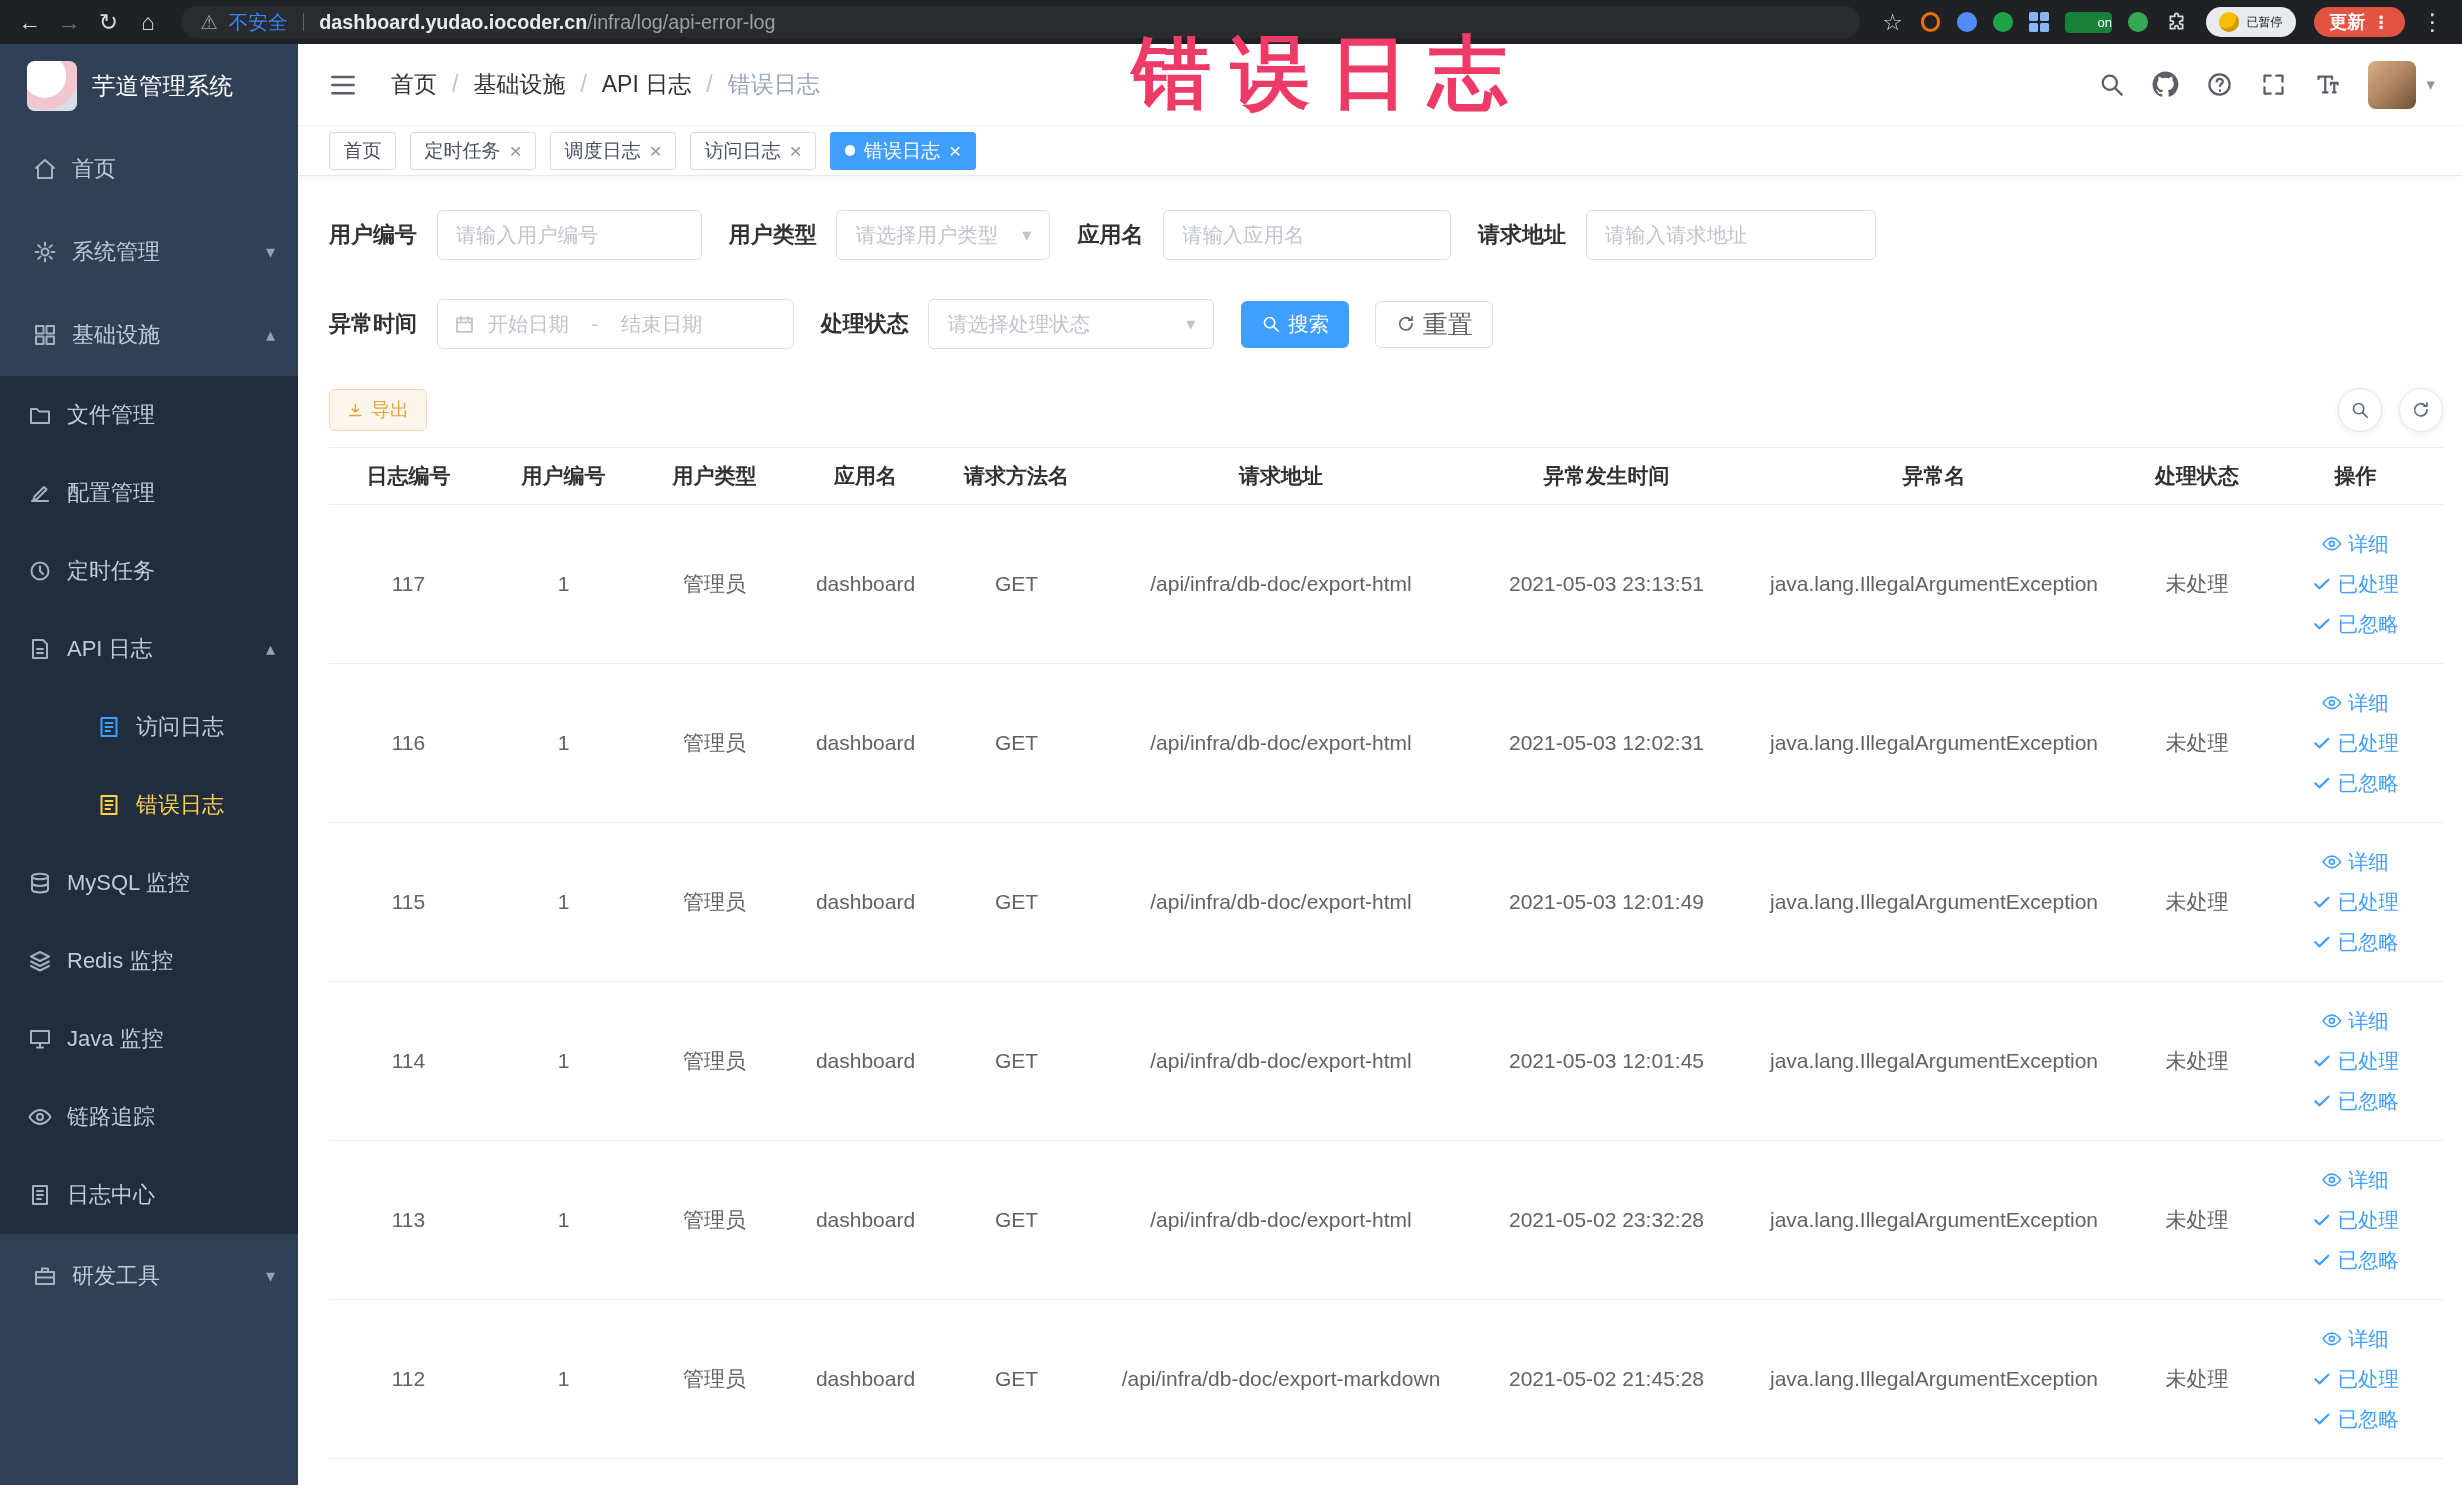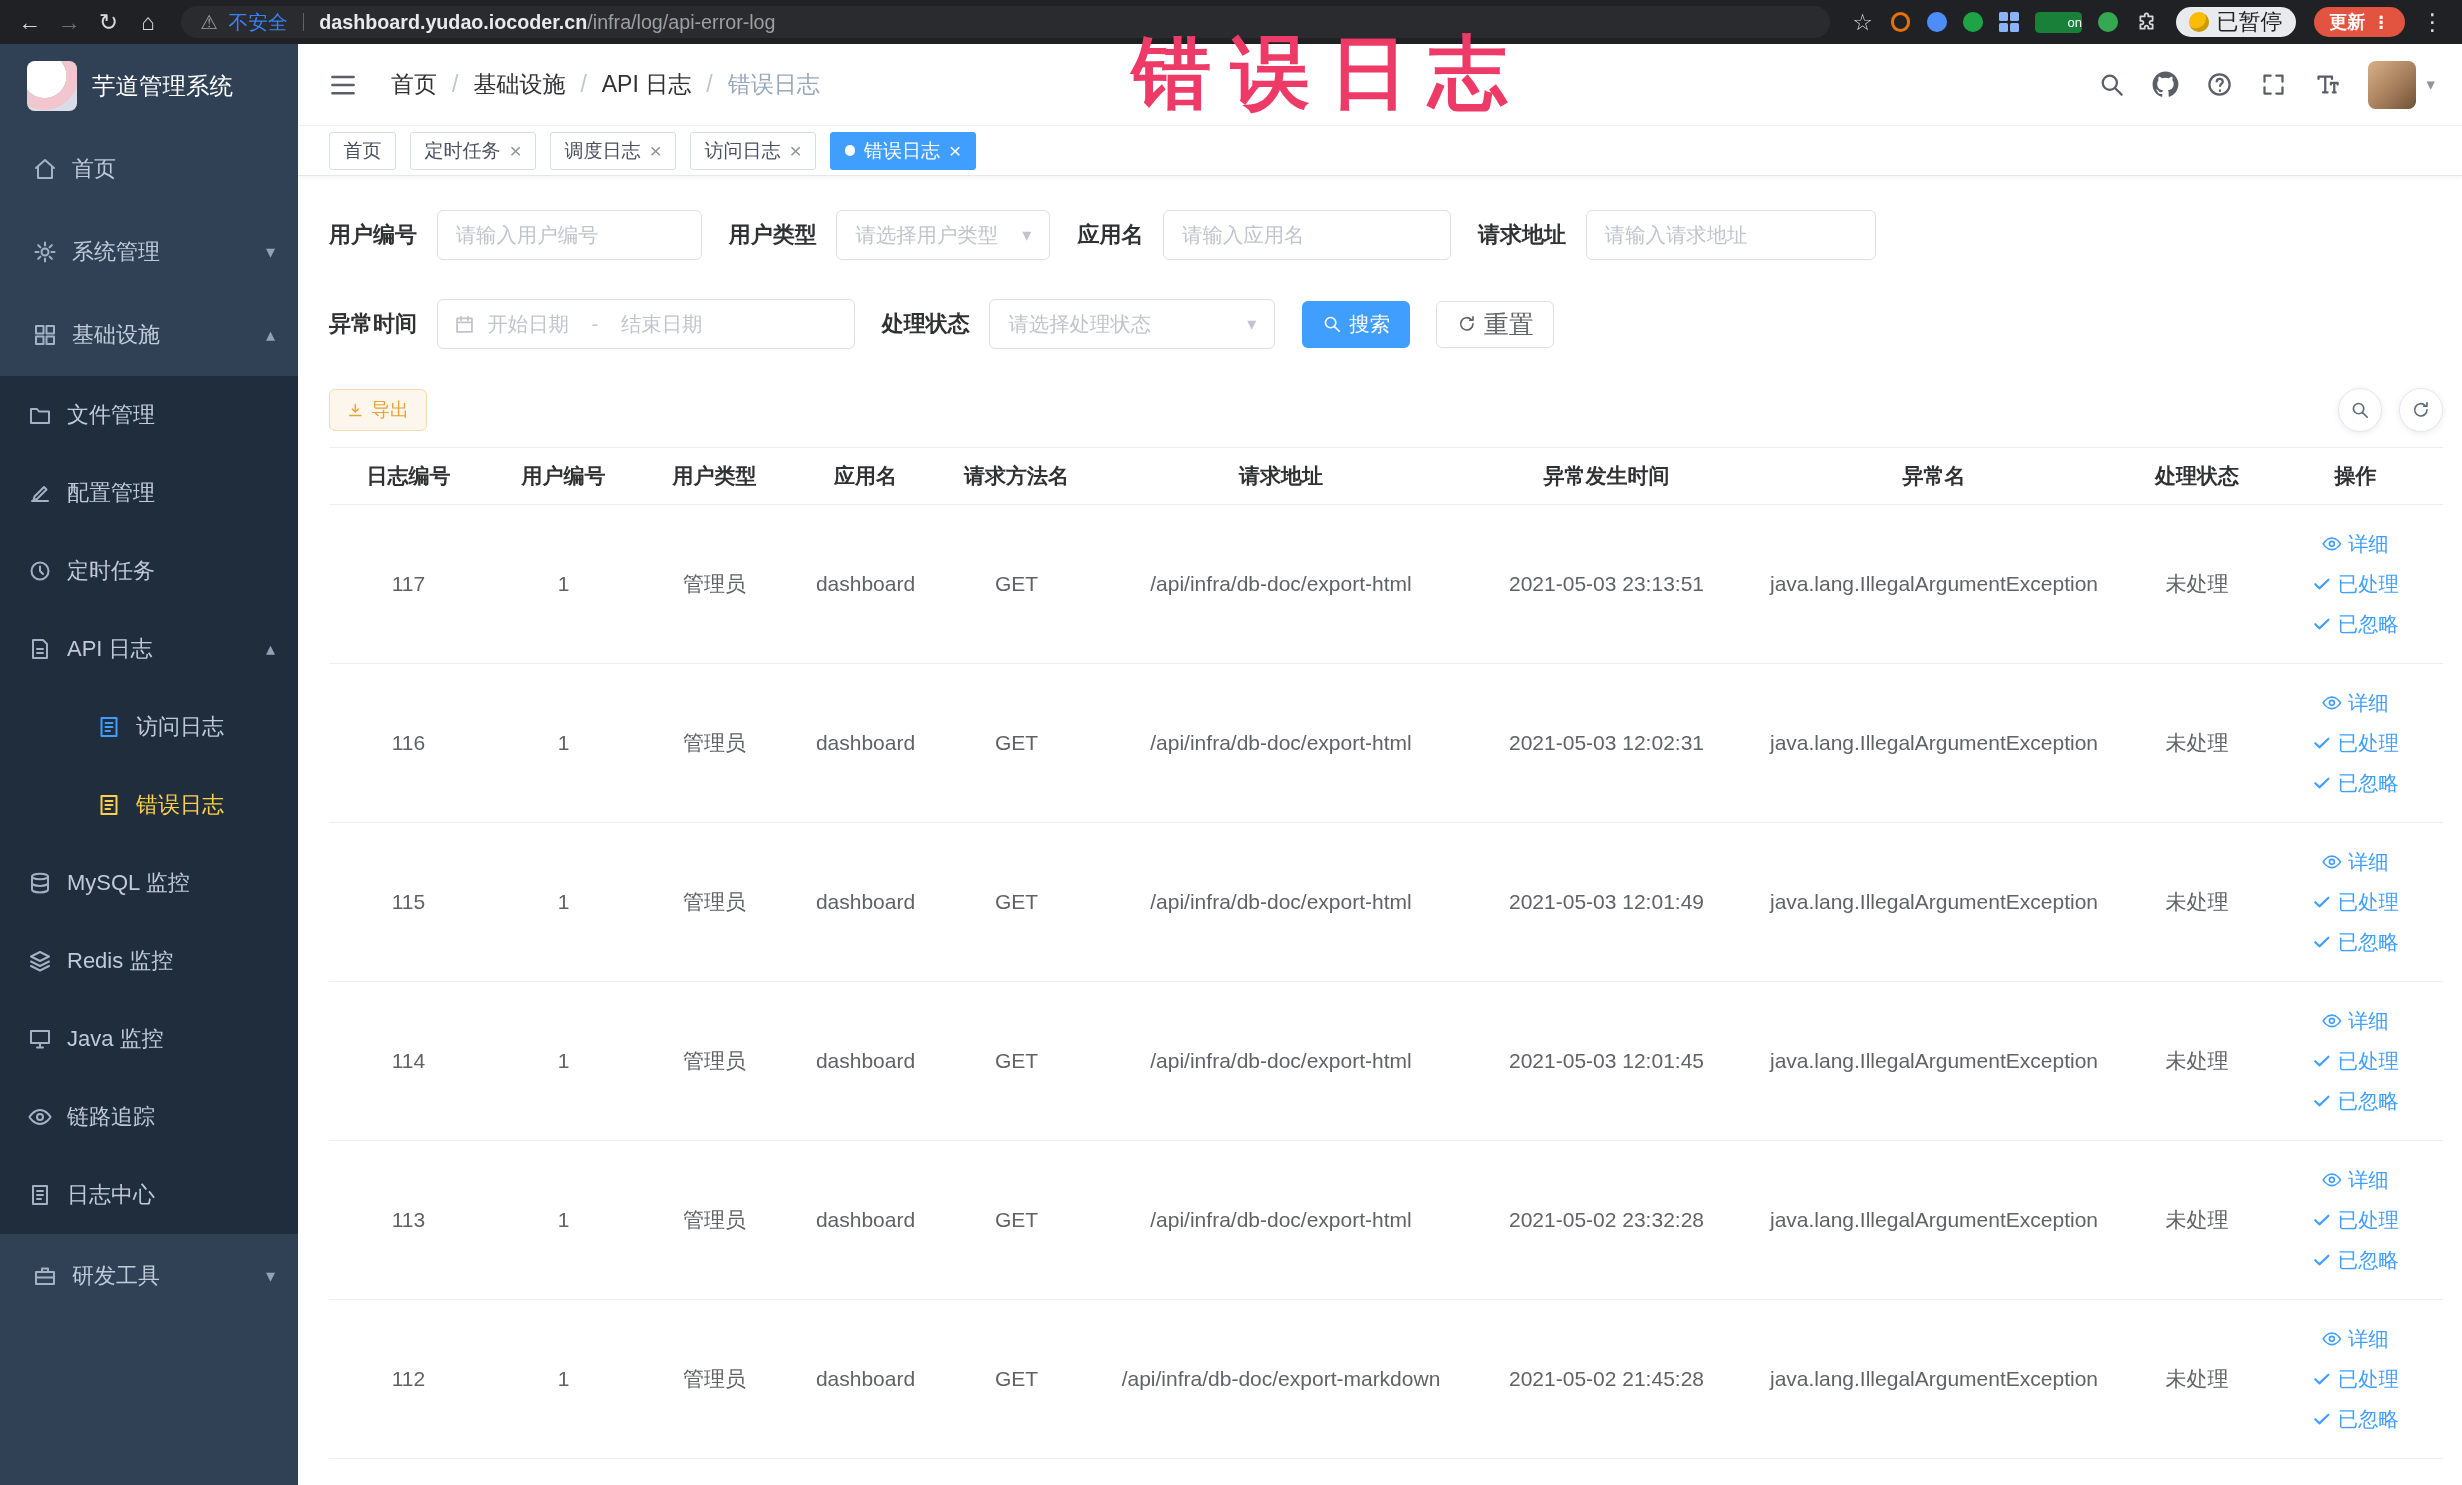--- a/index.html
+++ b/index.html
@@ -20,21 +20,21 @@
 .host{color:#e8eaed;font-weight:700;}
 .path{color:#9aa0a6;}
 .ext-dot{width:19.7px;height:19.7px;border-radius:50%;flex:0 0 auto;margin:0 6px;cursor:pointer;}
 .ext-dot.orange{border:3.8px solid #e8710a;background:transparent;}
 .ext-dot.blue{background:#4e8cf9;}
 .ext-dot.teal{background:#1ea446;}
 .ext-dot.green2{background:#34a853;}
 .ext-grid{width:19.7px;height:19.7px;display:grid;grid-template-columns:1fr 1fr;gap:2.3px;margin:0 6px;cursor:pointer;}
 .ext-grid i{background:#8ab4f8;border-radius:1.5px;}
 .ext-on{height:21px;min-width:30px;border-radius:4.5px;background:#188038;color:#fff;font-size:13px;font-weight:400;display:flex;align-items:center;justify-content:center;margin:0 6px;cursor:pointer;padding-left:32px;}
-.paused-pill{height:30px;border-radius:15px;background:#e8eaed;color:#202124;display:flex;align-items:center;gap:7.6px;padding:0 13.6px;font-size:22px;margin:0 7.6px;cursor:pointer;white-space:nowrap;}
+.paused-pill{height:30px;border-radius:15px;background:#e8eaed;color:#202124;display:flex;align-items:center;gap:7.6px;padding:0 13.6px;font-size:12px;margin:0 7.6px;cursor:pointer;white-space:nowrap;}
 .smiley{width:19.7px;height:19.7px;border-radius:50%;background:#fbbc04;box-shadow:inset -3px -3.8px 0 rgba(0,0,0,0.18);}
 .update-btn{height:30px;border:none;border-radius:15px;background:#e2543f;color:#fff;font-size:18px;font-weight:700;display:flex;align-items:center;gap:7.6px;padding:0 15px;margin:0 6px;cursor:pointer;font-family:inherit;white-space:nowrap;}
 .mini-dots{font-size:16.7px;}
 
 
 .sidebar{position:absolute;top:44px;left:0;width:298px;height:1442px;background:#304156;overflow:hidden;}
 .logo{height:83px;display:flex;align-items:center;padding-left:27px;gap:15px;cursor:pointer;}
 .logo-img{width:50px;height:50px;border-radius:7.6px;background:radial-gradient(circle at 35% 30%,#fff 0 45%,#f2c6cf 46% 70%,#d9dee6 71%);flex:0 0 auto;}
 .logo-title{color:#fff;font-size:23.5px;font-weight:400;white-space:nowrap;}
 .menu-item{position:relative;display:flex;align-items:center;height:83px;color:#bfcbd9;font-size:22px;cursor:pointer;white-space:nowrap;}
@@ -68,21 +68,21 @@
 .dot{width:10.6px;height:10.6px;border-radius:50%;background:#fff;margin-right:9px;}
 
 .content{flex:1;padding:34px 19px 0 31px;}
 
 
 .filter-row{display:flex;align-items:center;margin-bottom:39px;}
 .fi{display:flex;align-items:center;margin-right:27px;}
 .flabel{font-size:22px;font-weight:700;color:#303133;margin-right:19.7px;white-space:nowrap;}
 .finput{height:50px;border:1.5px solid #dcdfe6;border-radius:6px;font-size:20.4px;color:#606266;padding:0 18px;outline:none;background:#fff;font-family:inherit;}
 .finput::placeholder{color:#c0c4cc;}
-.w350{width:265px}.w348{width:214px}.w380{width:288px}.w383{width:290px}.w378{width:286px}.w471{width:418px}
+.w350{width:265px}.w348{width:214px}.w380{width:288px}.w383{width:290px}.w378{width:286px}.w471{width:357px}
 .fselect{height:50px;border:1.5px solid #dcdfe6;border-radius:6px;display:flex;align-items:center;padding:0 18px;background:#fff;cursor:pointer;}
 .fselect .ph,.fdate .ph{font-size:20.4px;color:#c0c4cc;white-space:nowrap;}
 .fselect .chev-d{margin-left:auto;color:#c0c4cc;font-size:18px;}
 .fdate{height:50px;border:1.5px solid #dcdfe6;border-radius:6px;display:flex;align-items:center;padding:0 16.7px;gap:12px;background:#fff;cursor:pointer;}
 .fdate .dsep{color:#c0c4cc;font-size:20.4px;margin:0 10.6px;}
 .dicon{width:21px;height:21px;color:#c0c4cc;}
 .btn{display:inline-flex;align-items:center;border-radius:6px;cursor:pointer;font-family:inherit;border:none;}
 .btn-primary{height:47px;background:#409eff;color:#fff;font-size:20.4px;padding:0 19.7px;gap:7.6px;margin-right:26px;}
 .btn-default{height:47px;background:#fff;color:#606266;font-size:25px;padding:0 19.7px;gap:7.6px;border:1.5px solid #dcdfe6;}
 .bicon{width:19.7px;height:19.7px;color:currentColor;}

